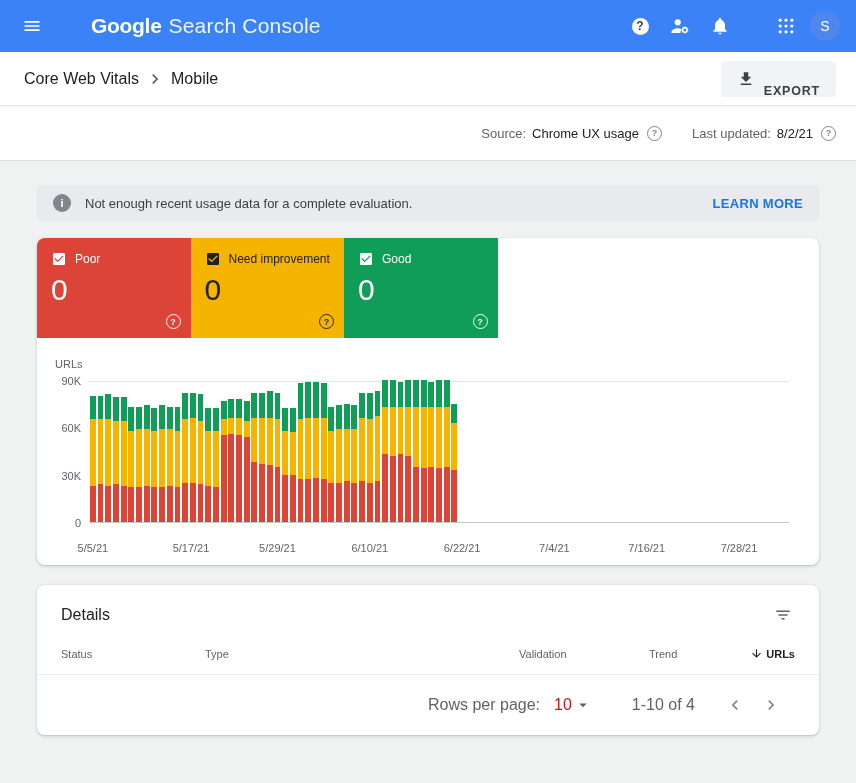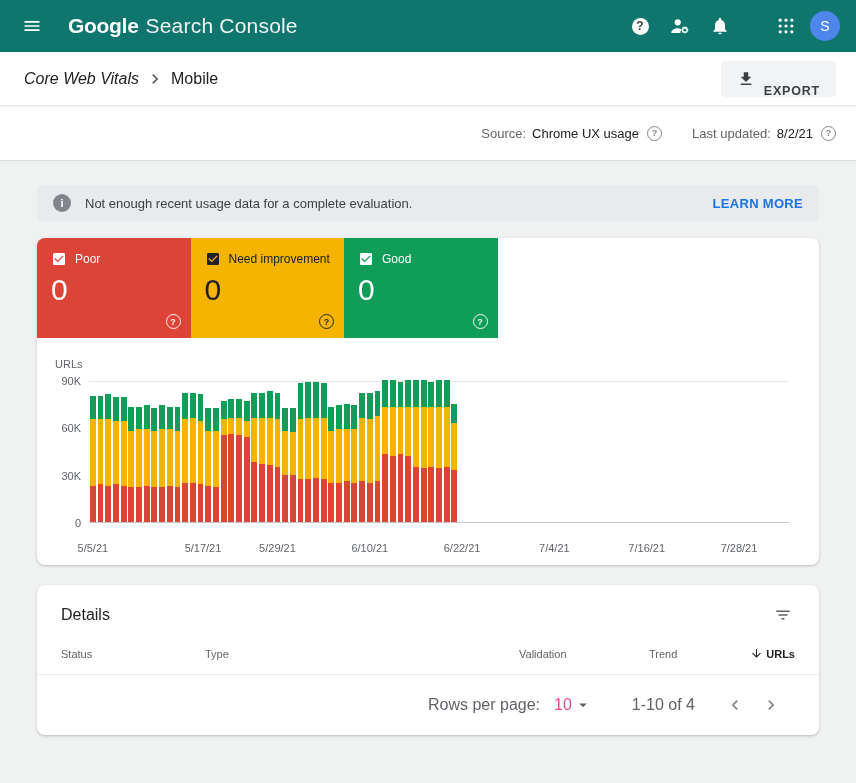--- a/index.html
+++ b/index.html
@@ -35,21 +35,21 @@
     display:flex; align-items:center; justify-content:center; font-size:14px; cursor:pointer;
   }
 
   
   .crumbbar {
     height:54px; background:#fff; display:flex; align-items:center;
     padding:0 20px 0 24px; border-bottom:1px solid #e3e5e8;
     box-shadow:0 1px 2px rgba(60,64,67,.08);
     position:relative; z-index:2;
   }
-  .crumb-section { font-size:16px; color:#202124; cursor:pointer;font-style:italic; }
+  .crumb-section { font-size:16px; color:#202124; cursor:pointer; }
   .crumb-sep { display:flex; margin:0 6px; }
   .crumb-page { font-size:16px; font-weight:400; color:#202124; }
   .crumb-spacer { flex:1; }
   .export-btn {
     display:flex; align-items:center; gap:9px; background:#f1f3f4; border:none;
     height:36px; padding:0 16px; border-radius:4px; cursor:pointer;
     color:#3c4043; font-family:inherit;
   }
   .export-btn span { font-size:12.5px; font-weight:700; letter-spacing:.8px;margin-top:24px; }
 
@@ -123,30 +123,30 @@
   .col-validation { width:130px; }
   .col-trend { width:90px; }
   .col-urls { flex:1; text-align:right; color:#202124; font-weight:700;
     display:flex; align-items:center; justify-content:flex-end; gap:3px; cursor:pointer; }
   .divider { border-top:1px solid #e8eaed; }
   .pagination {
     flex:1; display:flex; align-items:center; justify-content:flex-end;
     padding-right:30px; font-size:16px; color:#5f6368;
   }
   .rpp-label { margin-right:14px; }
-  .rpp-select { display:flex; align-items:flex-start; gap:2px; cursor:pointer; color:#ec4899; }
+  .rpp-select { display:flex; align-items:flex-start; gap:2px; cursor:pointer; color:#b91c1c; }
   .range { margin-left:40px; }
   .pg-btn { width:36px; height:36px; display:flex; align-items:center; justify-content:center;
     cursor:pointer; border-radius:50%; }
   .pg-prev { margin-left:22px; }
 </style>
 </head>
 <body style="background: rgb(240, 241, 241);">
 
-<div class="appbar" style="background: #0f766e;">
+<div class="appbar" style="background: #3b82f6; gap: 23px;">
   <div class="iconbtn">
     <svg width="20" height="20" viewBox="0 0 24 24">
         <path fill="#ffffff" d="M3 6h18v2H3zM3 11h18v2H3zM3 16h18v2H3z"></path>
       </svg>
   </div>
   <div class="logo">
     <span class="logo-google">Google</span>
     <span class="logo-product">Search Console</span>
   </div>
   <div class="appbar-spacer"></div>
@@ -509,21 +509,21 @@
           <div class="seg" style="background: rgb(15, 157, 88); height: 26.8222px; bottom: 115.178px;"></div>
         </div>
         <div class="bar" title="6/21/21" style="left: 362.462px; width: 5.84615px;">
           <div class="seg" style="background: rgb(219, 68, 55); height: 52.0667px; bottom: 0px;"></div>
           <div class="seg" style="background: rgb(244, 180, 0); height: 47.3333px; bottom: 52.0667px;"></div>
           <div class="seg" style="background: rgb(15, 157, 88); height: 18.9333px; bottom: 99.4px;"></div>
         </div>
       </div>
     <div class="xaxis">
         <div class="xtick" style="left: 3.84615px;">5/5/21</div>
-        <div class="xtick" style="left: 114px;">5/17/21</div>
+        <div class="xtick" style="left: 102px;">5/17/21</div>
         <div class="xtick" style="left: 188.462px;">5/29/21</div>
         <div class="xtick" style="left: 280.769px;">6/10/21</div>
         <div class="xtick" style="left: 373.077px;">6/22/21</div>
         <div class="xtick" style="left: 465.385px;">7/4/21</div>
         <div class="xtick" style="left: 557.692px;">7/16/21</div>
         <div class="xtick" style="left: 650px;">7/28/21</div>
       </div>
   </div>
 
   <div class="card details-card">

